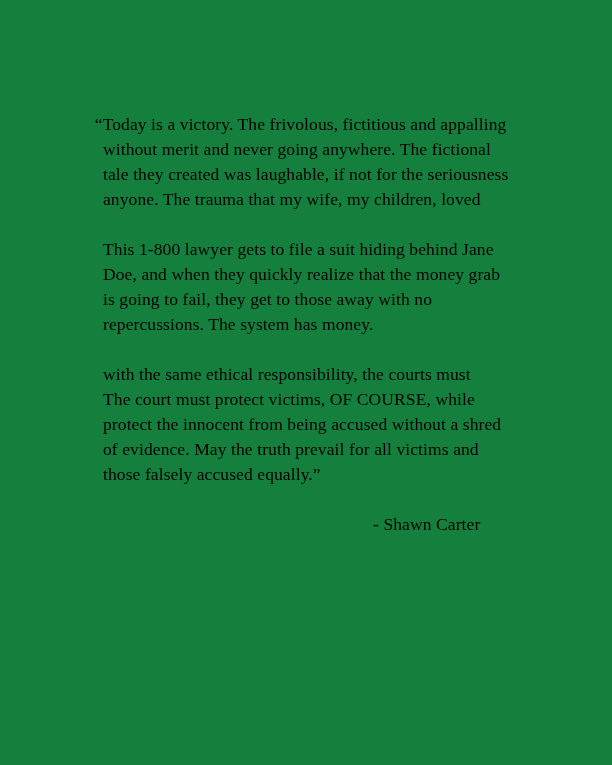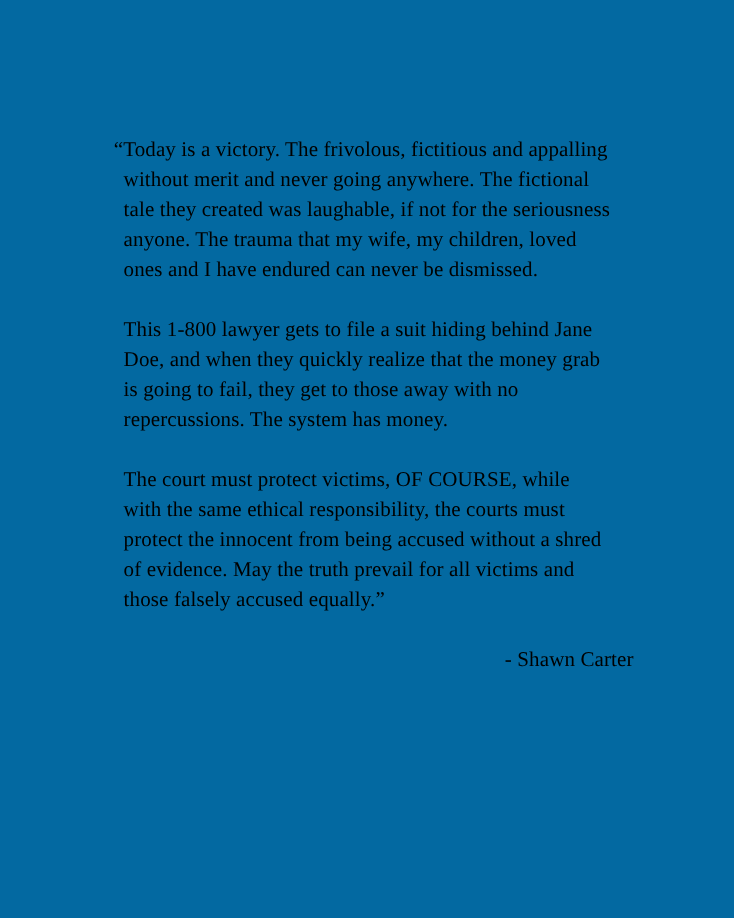--- a/index.html
+++ b/index.html
@@ -1,21 +1,21 @@
 <!DOCTYPE html>
 <html><head>
 <meta charset="utf-8">
 <style>
   * { margin: 0; padding: 0; box-sizing: border-box; }
   html, body { background: #ffffff; }
   .page {
     position: relative;
     width: 612px;
     height: 765px;
-    background: #0369a1;
+    background: #15803d;
     font-family: "Liberation Serif", "DejaVu Serif", serif;
     color: #000000;
     overflow: hidden;
   }
   .statement {
     position: absolute;
     top: 112px;
     left: 103px;
     width: 425px;
     font-size: 17.5px;
@@ -23,47 +23,45 @@
     letter-spacing: 0.1px;
   }
   .para { margin-bottom: 25px; }
   .para:last-of-type { margin-bottom: 0; }
   .line { white-space: nowrap; }
   .line.hang { text-indent: -0.47em; }
   .attribution {
     margin-top: 20px;
     padding-left: 270px;
     white-space: nowrap;
-    text-align: right;
   }
 </style>
 </head>
 <body>
 
 <div class="page">
   <div class="statement">
 
     <div class="para">
       <div class="line hang">“Today is a victory. The frivolous, fictitious and appalling</div>
       <div class="line">without merit and never going anywhere. The fictional</div>
       <div class="line">tale they created was laughable, if not for the seriousness</div>
       <div class="line">anyone. The trauma that my wife, my children, loved</div>
-      <div class="line">ones and I have endured can never be dismissed.</div>
     </div>
 
     <div class="para">
       <div class="line">This 1-800 lawyer gets to file a suit hiding behind Jane</div>
       <div class="line">Doe, and when they quickly realize that the money grab</div>
       <div class="line">is going to fail, they get to those away with no</div>
       <div class="line">repercussions. The system has money.</div>
     </div>
 
     <div class="para">
+      <div class="line">with the same ethical responsibility, the courts must</div>
       <div class="line">The court must protect victims, OF COURSE, while</div>
-      <div class="line">with the same ethical responsibility, the courts must</div>
       <div class="line">protect the innocent from being accused without a shred</div>
       <div class="line">of evidence. May the truth prevail for all victims and</div>
       <div class="line">those falsely accused equally.”</div>
     </div>
 
     <div class="attribution">- Shawn Carter</div>
 
   </div>
 </div>
 

